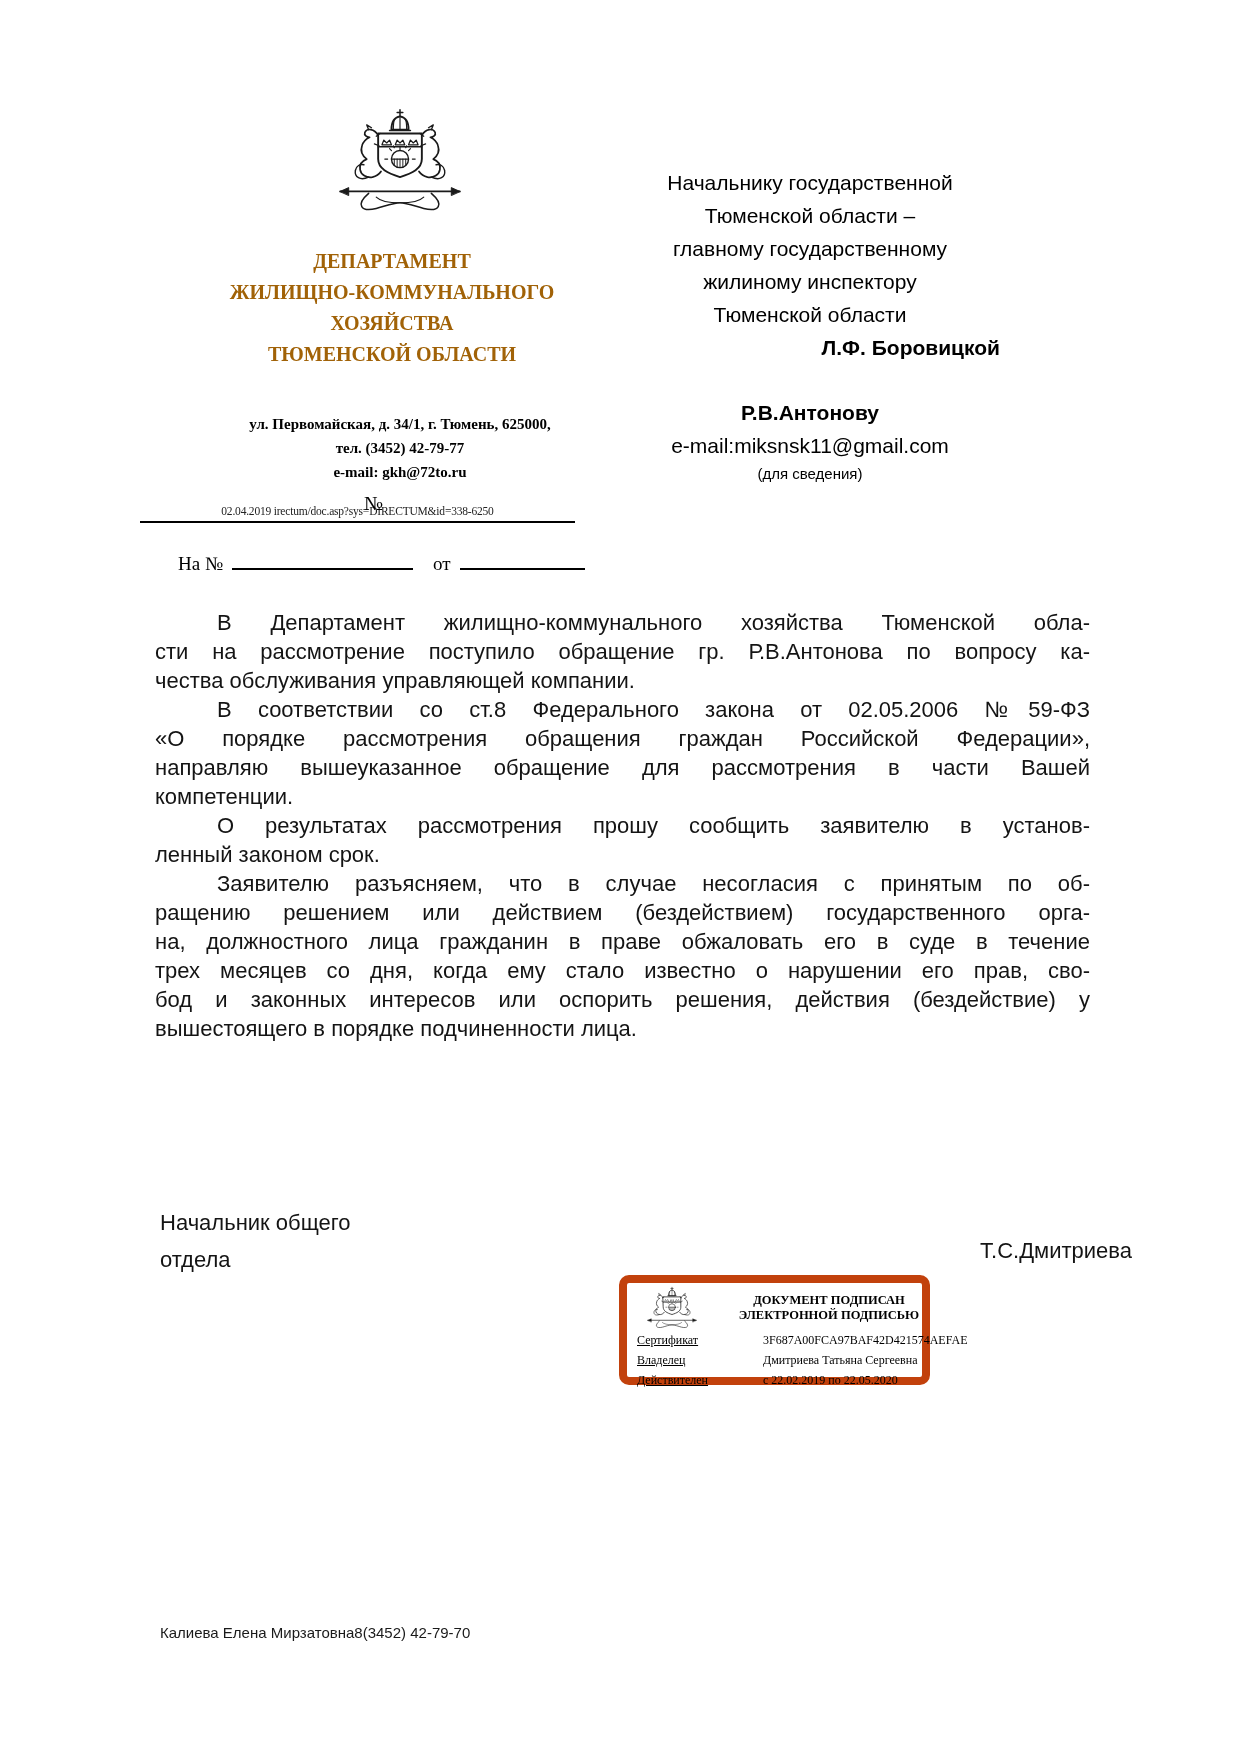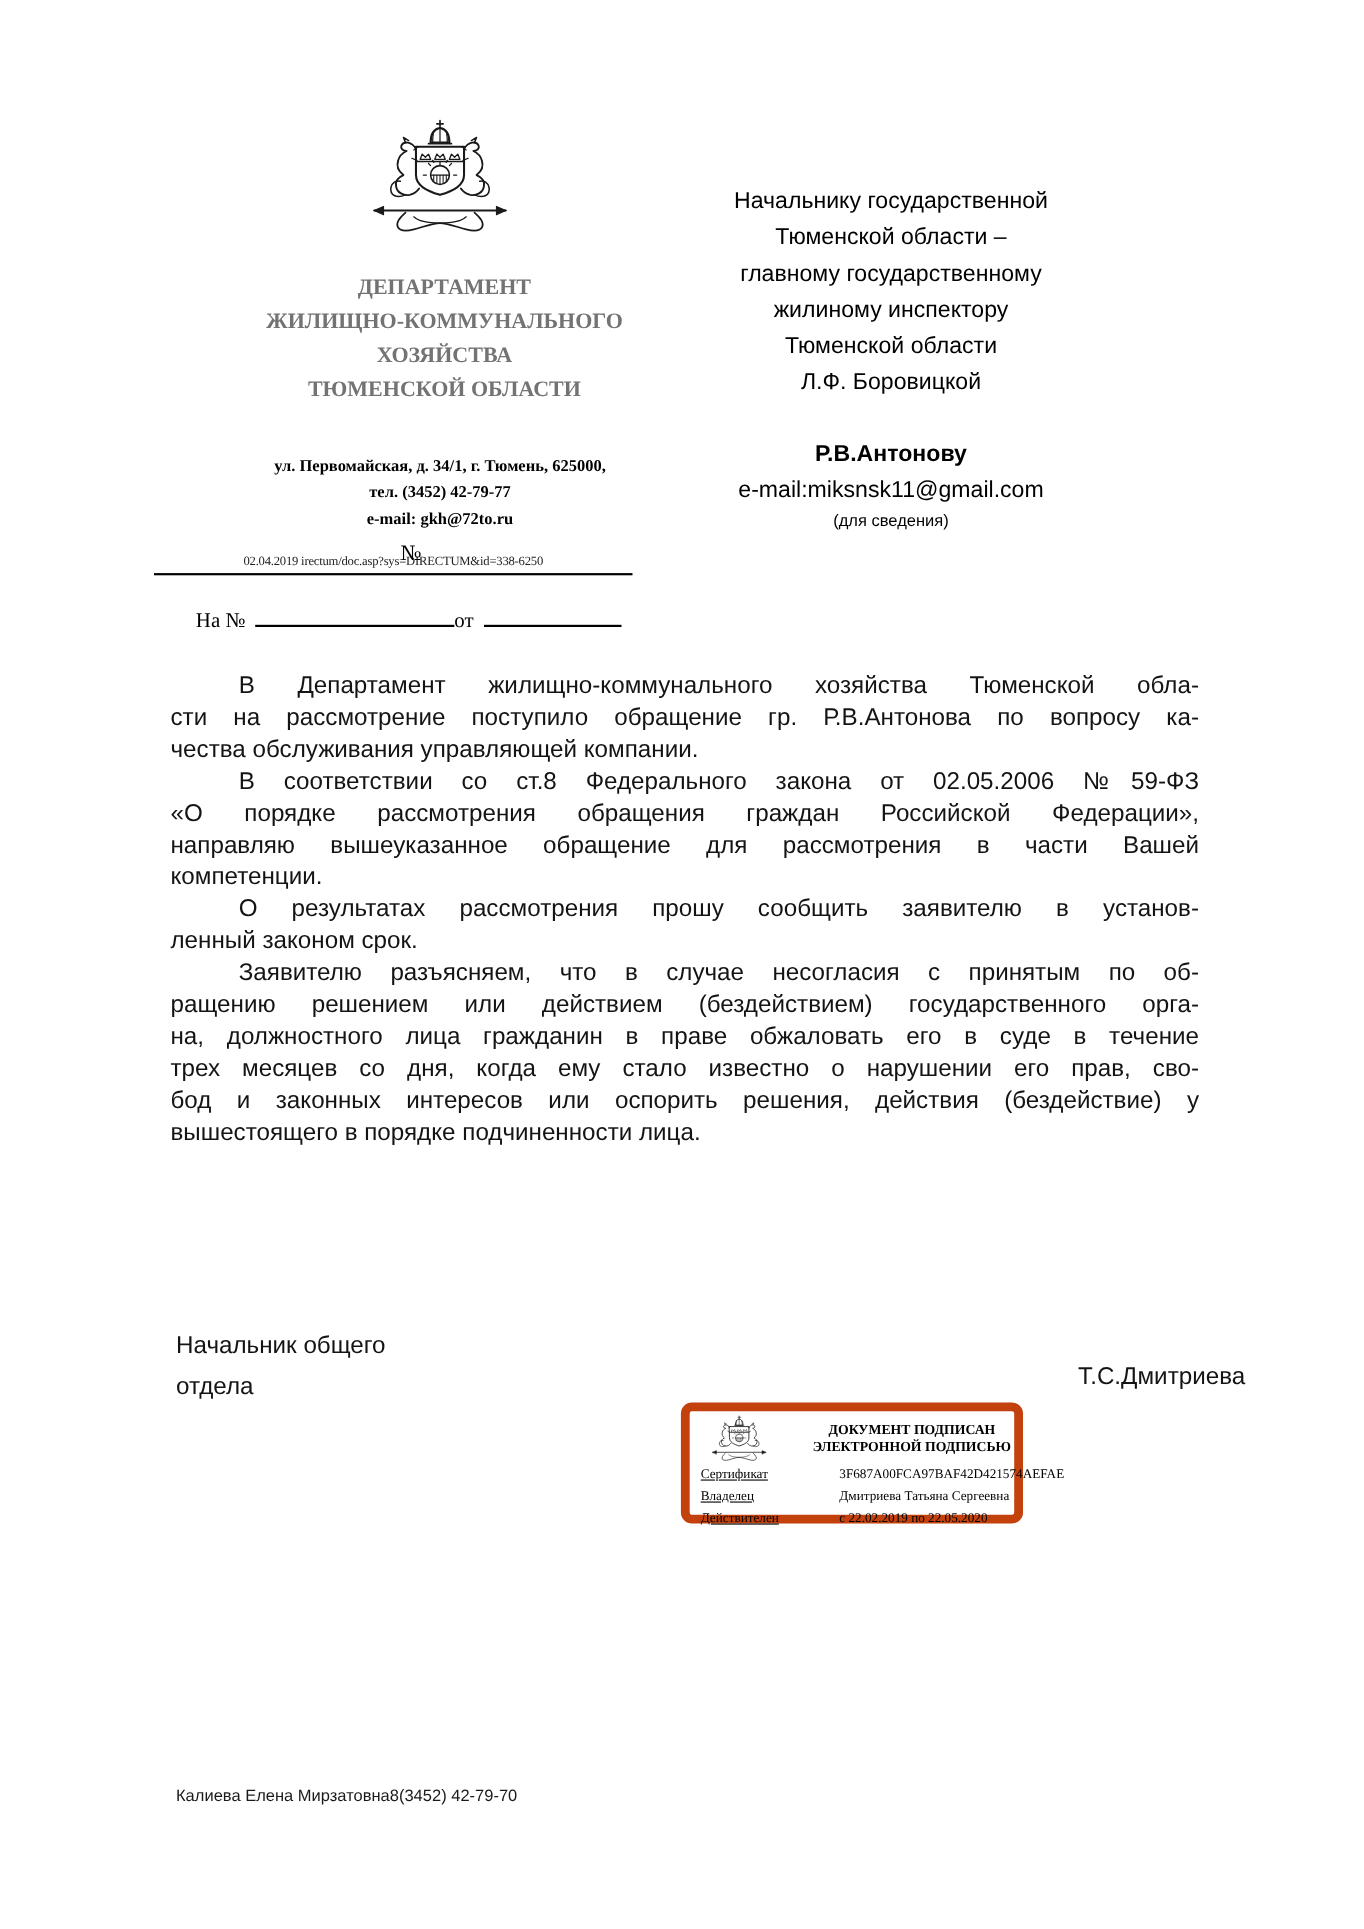--- a/index.html
+++ b/index.html
@@ -3,49 +3,49 @@
 <meta charset="utf-8">
 <style>
   html,body { margin:0; padding:0; background:#ffffff; }
   .page {
     position:relative; width:1240px; height:1754px; background:#fff;
     overflow:hidden; font-family:"Liberation Sans", sans-serif; color:#141414;
   }
   
   .crest { position:absolute; left:319px; top:104px; }
   .org-name {
-    position:absolute; left:204px; top:246px; width:400px; text-align:center;
+    position:absolute; left:192px; top:246px; width:400px; text-align:center;
     font-family:"Liberation Serif", serif; font-weight:bold; font-size:20px;
-    line-height:31px; color:#737373;
+    line-height:31px; color:#a16207;
   }
   .org-addr {
     position:absolute; left:200px; top:392px; width:400px; text-align:center;
     font-family:"Liberation Serif", serif; font-weight:bold; font-size:15px;
     line-height:24px; color:#000;margin-top:20px;
   }
   
   .right-head {
     position:absolute; left:620px; top:166px; width:380px; text-align:center;
     font-size:21px; line-height:33px; color:#000;
   }
-  .rh-bold { font-weight:normal; }
+  .rh-bold { font-weight:bold;text-align:right; }
   .rh-name2 { margin-top:32px; font-weight:bold; }
   .rh-note { font-size:15px; line-height:23px; }
   
   .ref-underline { position:absolute; left:140px; top:500px; width:435px; height:21px; border-bottom:2px solid #000; }
   .ref-overprint {
     position:absolute; left:140px; top:505px; width:435px; text-align:center;
     font-family:"Liberation Serif", serif; font-size:11.5px; color:#222;
     white-space:nowrap; letter-spacing:-0.2px;
   }
   .ref-no { position:absolute; left:364px; top:492px; font-family:"Liberation Serif", serif; font-size:20px; color:#000; }
   .na-line { position:absolute; left:178px; top:548px; font-family:"Liberation Serif", serif; font-size:19px; color:#000; }
   .na-seg { display:inline-block; border-bottom:2px solid #000; height:20px; vertical-align:baseline; }
   .na-seg1 { width:181px; margin-left:9px; }
-  .na-ot { margin-left:0; }
+  .na-ot { margin-left:20px; }
   .na-seg2 { width:125px; margin-left:9px; }
   
   .body-text { position:absolute; left:155px; top:608px; width:935px; font-size:22px; line-height:29px; }
   .body-line { text-align:justify; }
   .body-line.just { text-align-last:justify; }
   .body-line.indent { text-indent:62px; }
   .attachment { position:absolute; left:155px; top:1118px; width:935px; font-size:22px; text-indent:62px; }
   
   .sig-pos { position:absolute; left:160px; top:1204px; font-size:22px; line-height:37px; }
   .sig-name { position:absolute; left:900px; top:1238px; width:232px; text-align:right; font-size:22px; }

